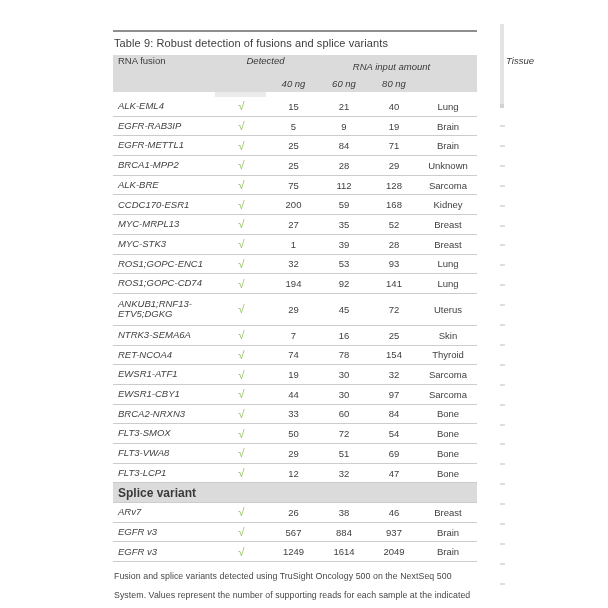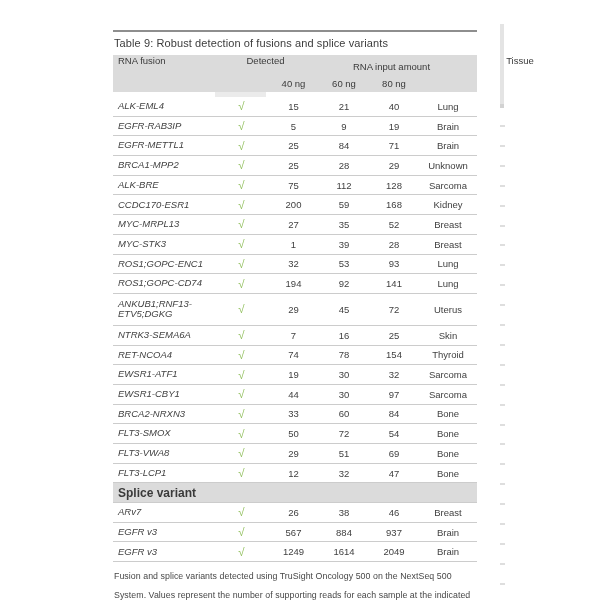--- a/index.html
+++ b/index.html
@@ -16,21 +16,21 @@
   }
   .table-title{
     font-size:11px;color:var(--text);
     padding:5px 1px 6px 1px;letter-spacing:0.1px;
   }
   .thead{background:var(--header-bg);}
   .thead .top{display:grid;grid-template-columns:102px 53px 151px 58px;height:19px;gap:24px;}
   .thead .bottom{display:grid;grid-template-columns:102px 53px 51px 50px 50px 58px;height:18px;}
   .hcell{font-size:9.5px;color:#3a3a3a;display:flex;align-items:center;}
   .hcell.left{justify-content:flex-start;padding-left:5px;}
-  .hcell.center{justify-content:center;text-align:left;}
+  .hcell.center{justify-content:center;text-align:left;font-style:italic;}
   .hcell.span-down{align-items:flex-end;padding-bottom:11px;}
   .detected-strip{height:5px;display:grid;grid-template-columns:102px 51px 211px;}
   .detected-strip .strip{background:#ebebeb;}
   .row{
     display:grid;grid-template-columns:102px 53px 51px 50px 50px 58px;
     height:19.7px;box-sizing:border-box;border-bottom:1px solid var(--row-line);
     align-items:center;
   }
   .row.tall{height:32px;}
   .cell{font-size:9.5px;color:#414141;}

